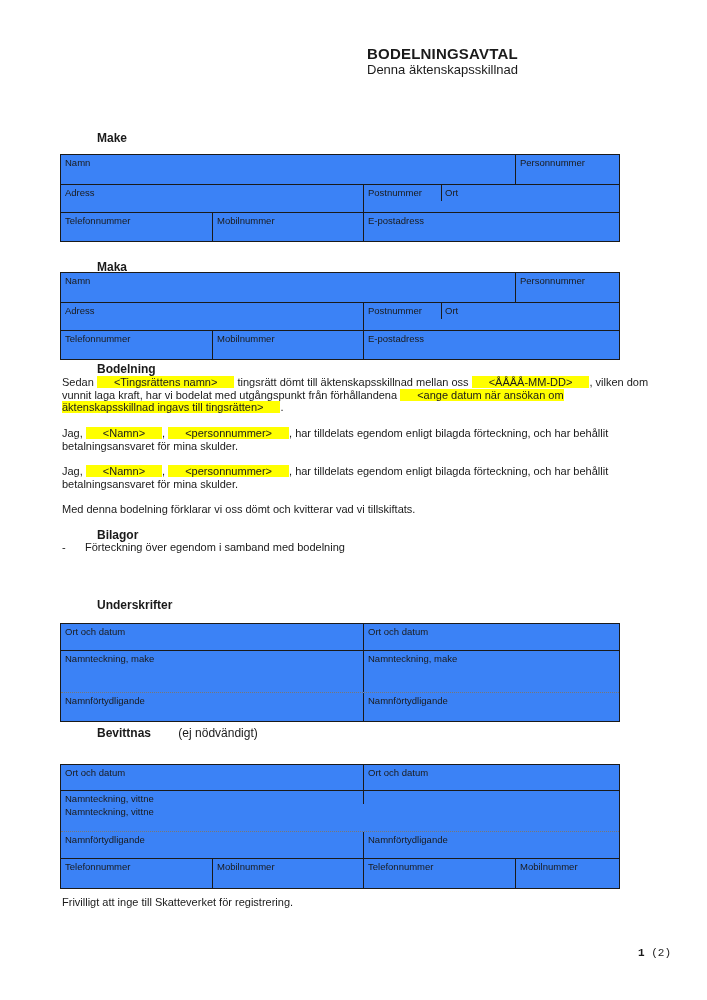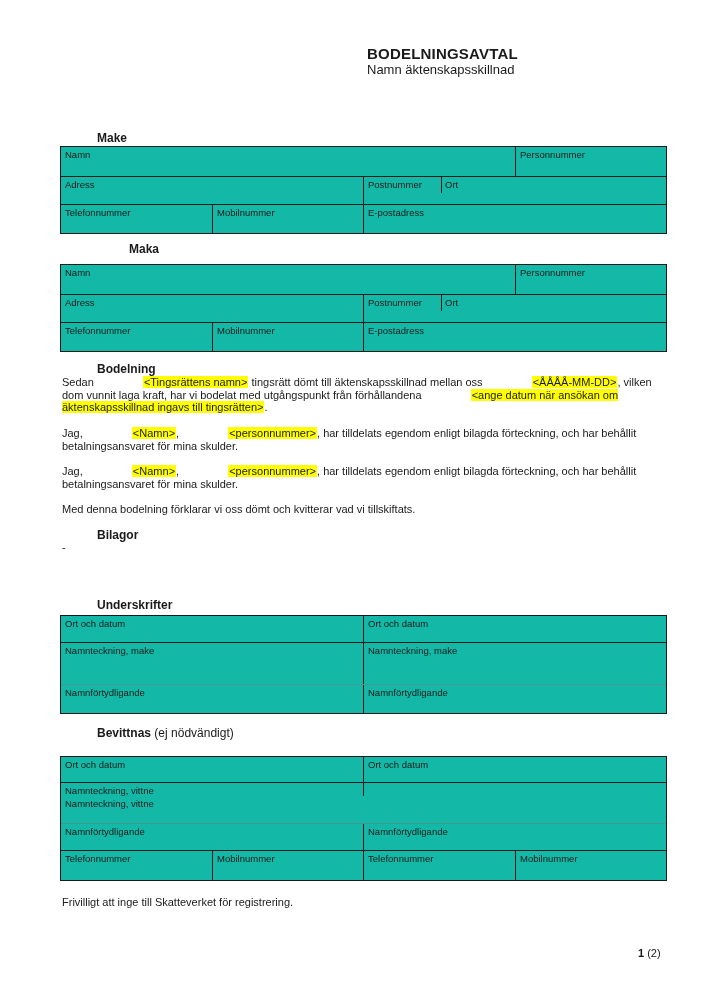--- a/index.html
+++ b/index.html
@@ -5,26 +5,26 @@
   html,body { margin:0; padding:0; background:#e8e8e8; }
   .page {
     position:relative; width:707px; height:1000px; background:#ffffff;
     font-family:"Liberation Sans", sans-serif; color:#1a1a1a;
     margin:0 auto; overflow:hidden;
   }
   .abs { position:absolute; }
   .doc-title { font-size:15px; font-weight:bold; letter-spacing:0.2px; }
   .doc-subtitle { font-size:13px; }
   .sec-heading { font-size:12px; font-weight:bold;padding-left:35px; }
-  .sec-heading .normal { font-weight:normal; }
+  .sec-heading .normal { font-weight:normal;margin-left:24px; }
   .body-text { font-size:11px; line-height:12.5px; }
-  .hl { background:#ffff00; padding:0 1px;margin-left:46px; }
+  .hl { background:#ffff00; padding:0 17px; }
 
   
-  .ftable { border:1px solid #1a1a1a; width:607px; box-sizing:border-box; background:#14b8a6; }
+  .ftable { border:1px solid #1a1a1a; width:560px; box-sizing:border-box; background:#3b82f6;margin-top:8px; }
   .frow { display:flex; box-sizing:border-box; border-bottom:1px solid #1a1a1a; }
   .frow.dotted { border-bottom:1px dotted #777; }
   .frow:last-child { border-bottom:none; }
   .fcell {
     box-sizing:border-box; border-right:1px solid #1a1a1a;
     padding:2px 3px 0 4px; font-size:9.5px; line-height:11px;
     overflow:hidden; position:relative;
   }
   .fcell.fill { flex:1; border-right:none; }
   .fcell.noborder { border-right:none; }
@@ -36,21 +36,21 @@
   .bullet-row .dash { width:23px; }
   .page-num { font-size:11px; }
   .page-num .num { font-weight:bold; }
 </style>
 </head>
 <body>
 
 <div class="page">
 
   <div class="abs doc-title" style="left:367px; top:45px;">BODELNINGSAVTAL</div>
-  <div class="abs doc-subtitle" style="left:367px; top:62px;">Namn äktenskapsskillnad</div>
+  <div class="abs doc-subtitle" style="left:367px; top:62px;">Denna äktenskapsskillnad</div>
 
   <div class="abs sec-heading" style="left:62px; top:131px;">Make</div>
   <div class="abs ftable" style="left:60px; top:146px;">
     <div class="frow" style="height:30px;">
       <div class="fcell" style="width:455px;">
         <span>Namn</span>
       </div>
       <div class="fcell fill">
         <span>Personnummer</span>
       </div>
@@ -72,21 +72,21 @@
       </div>
       <div class="fcell" style="width:151px;">
         <span>Mobilnummer</span>
       </div>
       <div class="fcell fill">
         <span>E-postadress</span>
       </div>
     </div>
   </div>
 
-  <div class="abs sec-heading" style="left:62px; top:242px;margin-left:32px;">Maka</div>
+  <div class="abs sec-heading" style="left:62px; top:260px;">Maka</div>
   <div class="abs ftable" style="left:60px; top:264px;">
     <div class="frow" style="height:30px;">
       <div class="fcell" style="width:455px;">
         <span>Namn</span>
       </div>
       <div class="fcell fill">
         <span>Personnummer</span>
       </div>
     </div>
     <div class="frow" style="height:28px;">
@@ -115,20 +115,21 @@
 
   <div class="abs sec-heading" style="left:62px; top:362px;">Bodelning</div>
   <div class="abs body-text" style="left:62px; top:376px; width:590px;"><span>Sedan </span><span class="hl">&lt;Tingsrättens namn&gt;</span><span> tingsrätt dömt till äktenskapsskillnad mellan oss </span><span class="hl">&lt;ÅÅÅÅ-MM-DD&gt;</span><span>, vilken dom vunnit laga kraft, har vi bodelat med utgångspunkt från förhållandena </span><span class="hl">&lt;ange datum när ansökan om äktenskapsskillnad ingavs till tingsrätten&gt;</span><span>.</span></div>
   <div class="abs body-text" style="left:62px; top:427px; width:592px;"><span>Jag, </span><span class="hl">&lt;Namn&gt;</span><span>, </span><span class="hl">&lt;personnummer&gt;</span><span>, har tilldelats egendom enligt bilagda förteckning, och har behållit betalningsansvaret för mina skulder.</span></div>
   <div class="abs body-text" style="left:62px; top:465px; width:592px;"><span>Jag, </span><span class="hl">&lt;Namn&gt;</span><span>, </span><span class="hl">&lt;personnummer&gt;</span><span>, har tilldelats egendom enligt bilagda förteckning, och har behållit betalningsansvaret för mina skulder.</span></div>
   <div class="abs body-text" style="left:62px; top:503px; width:592px;">Med denna bodelning förklarar vi oss dömt och kvitterar vad vi tillskiftats.</div>
 
   <div class="abs sec-heading" style="left:62px; top:528px;">Bilagor</div>
   <div class="abs body-text bullet-row" style="left:62px; top:541px; width:592px;">
     <span class="dash">-</span>
+    <span>Förteckning över egendom i samband med bodelning</span>
   </div>
 
 
   <div class="abs sec-heading" style="left:62px; top:598px;">Underskrifter</div>
   <div class="abs ftable" style="left:60px; top:615px;">
     <div class="frow" style="height:27px;">
       <div class="fcell" style="width:303px;">
         <span>Ort och datum</span>
       </div>
       <div class="fcell fill">
@@ -192,17 +193,17 @@
         <span>Telefonnummer</span>
       </div>
       <div class="fcell fill">
         <span>Mobilnummer</span>
       </div>
     </div>
   </div>
 
   <div class="abs body-text" style="left:62px; top:896px; width:592px;">Frivilligt att inge till Skatteverket för registrering.</div>
 
-  <div class="abs page-num" style="left:638px; top:947px;">
+  <div class="abs page-num" style="left:638px; top:947px;font-family:Liberation Mono, monospace;">
     <span class="num">1</span><span> (2)</span>
   </div>
 
 </div>
 
 </body></html>

